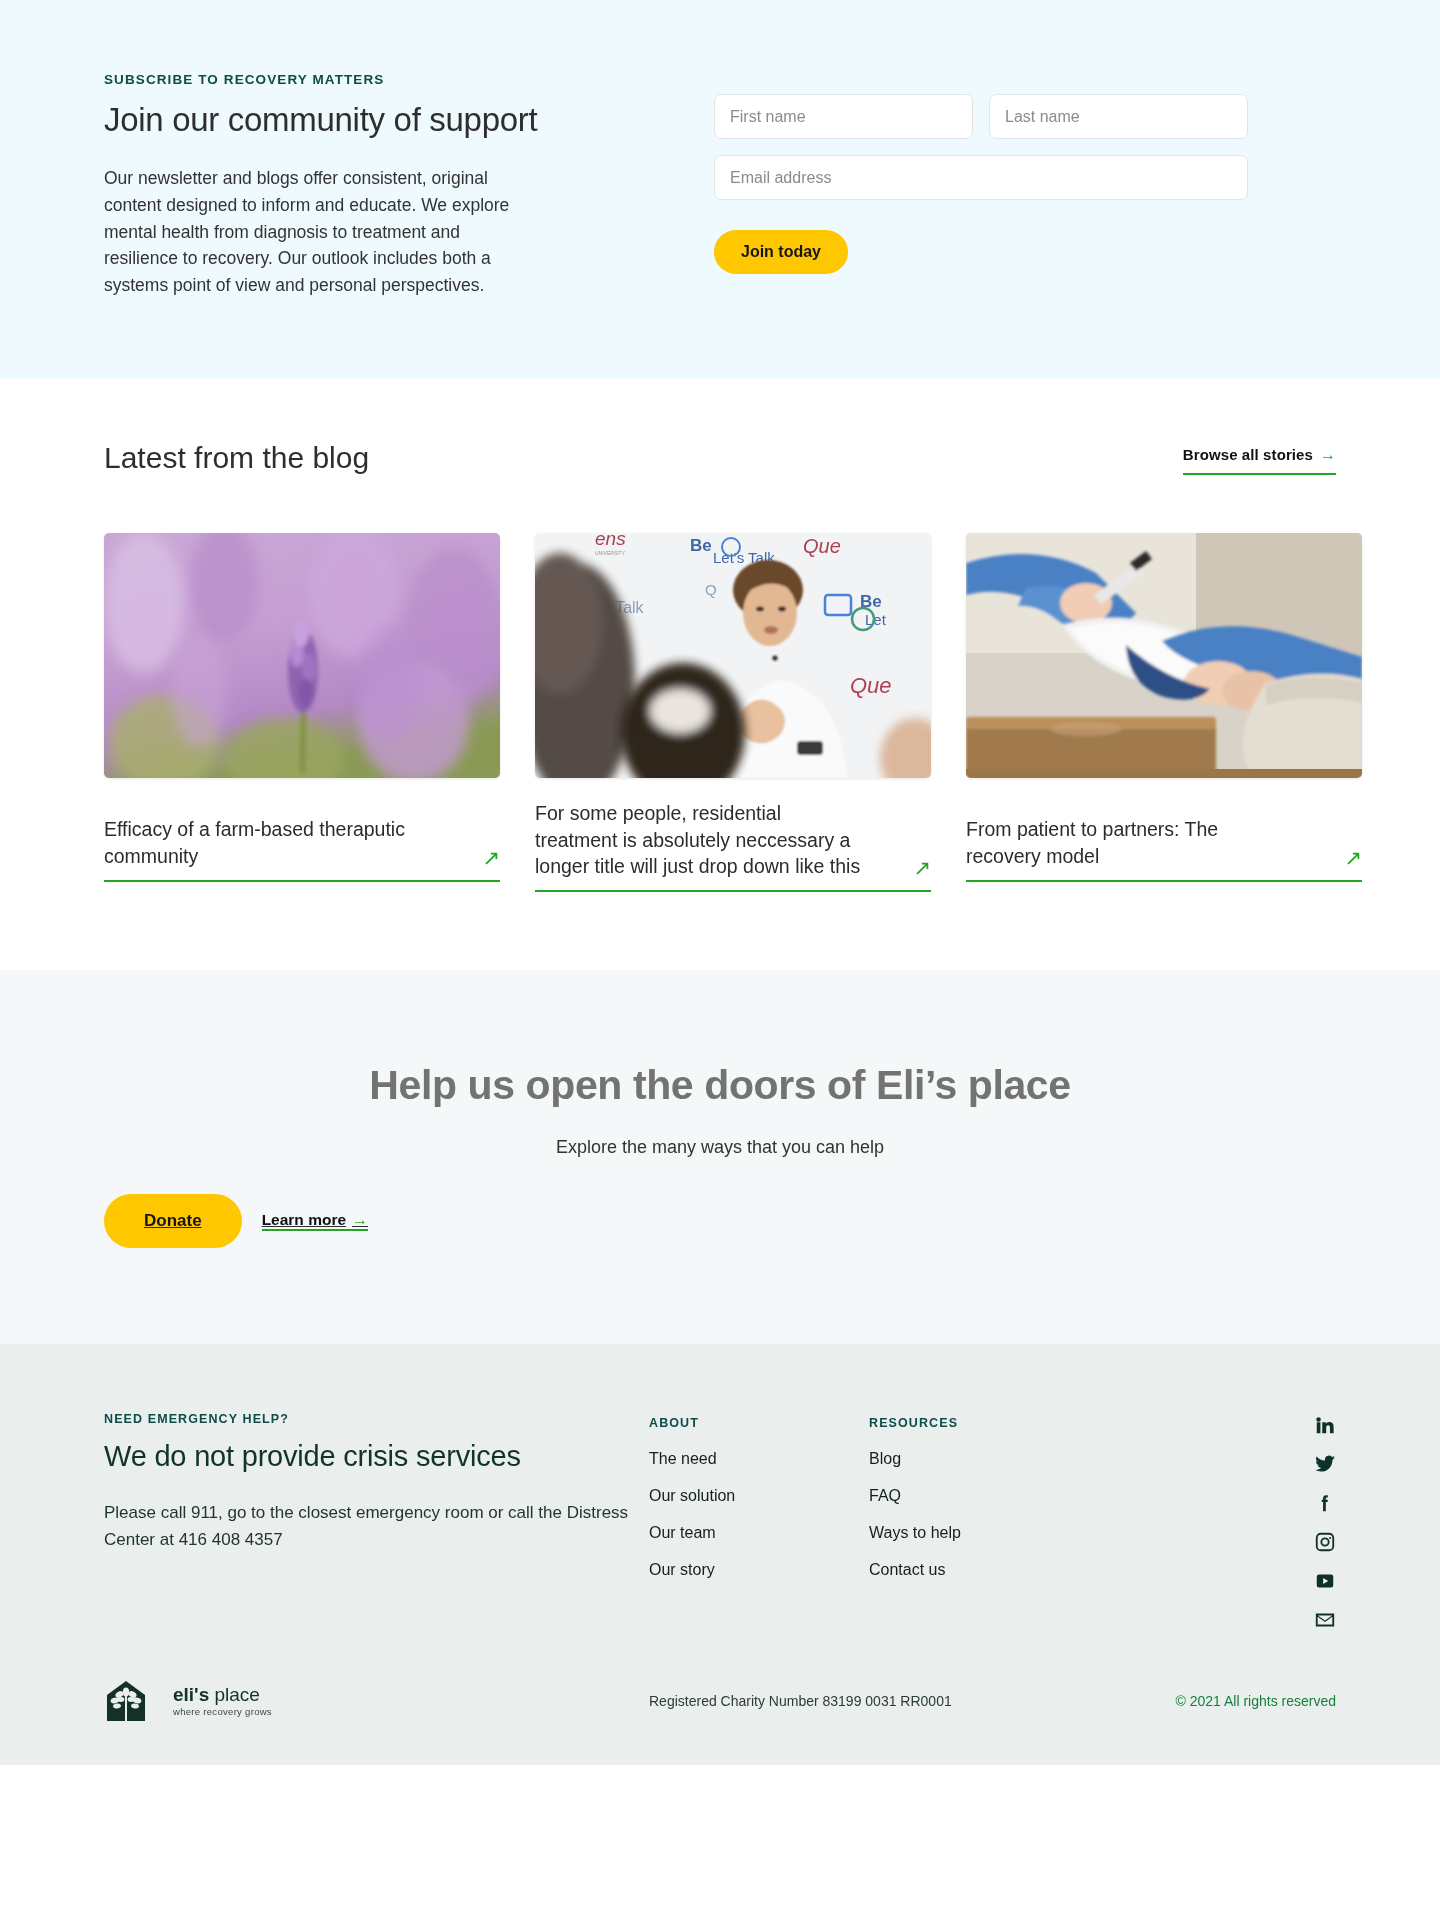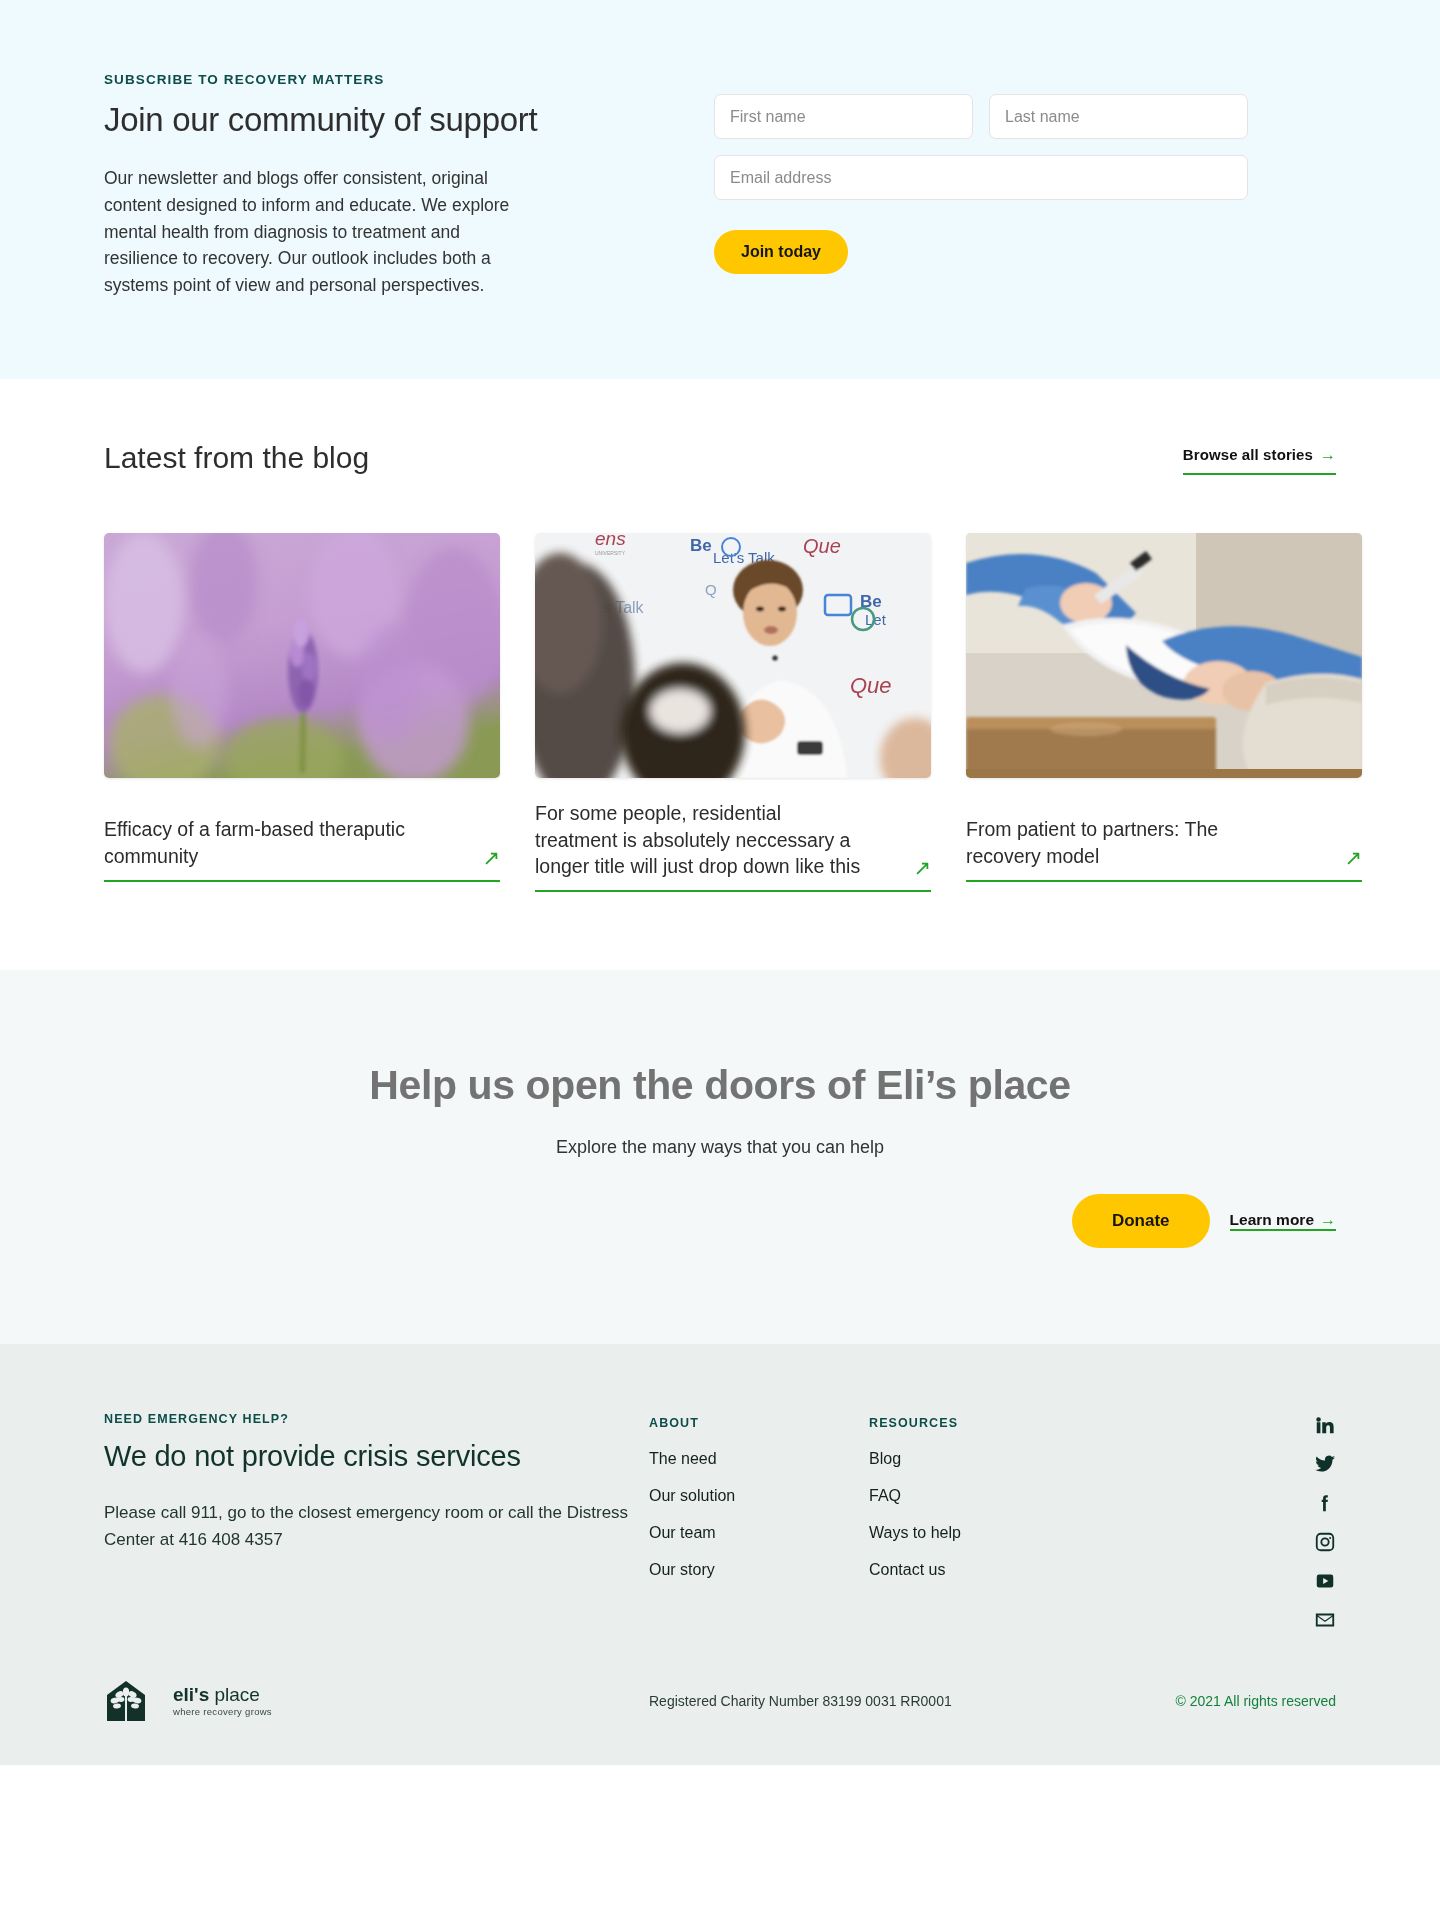--- a/index.html
+++ b/index.html
@@ -143,22 +143,23 @@
     font-size: 41px;
     font-weight: bold;
     color: #737373;
     letter-spacing: -0.4px;
     margin-bottom: 28px;
   }
   .cta-sub { font-size: 18px; color: #333; margin-bottom: 36px; }
   .cta-actions {
     display: flex;
     align-items: center;
-    justify-content: flex-end;
+    justify-content: flex-start;
     gap: 20px;
+    text-decoration: underline;
   }
   .btn-donate { height: 54px; padding: 0 40px; font-size: 17px; }
   .learn {
     display: inline-block;
     text-decoration: none;
     padding-bottom: 0;
     border-bottom: 2.5px solid #22a522;
   }
   .learn .lbl { font-size: 15.5px; font-weight: bold; color: #111; }
   .learn .arw { color: #22a522; font-size: 16px; margin-left: 6px; font-weight: bold; }

